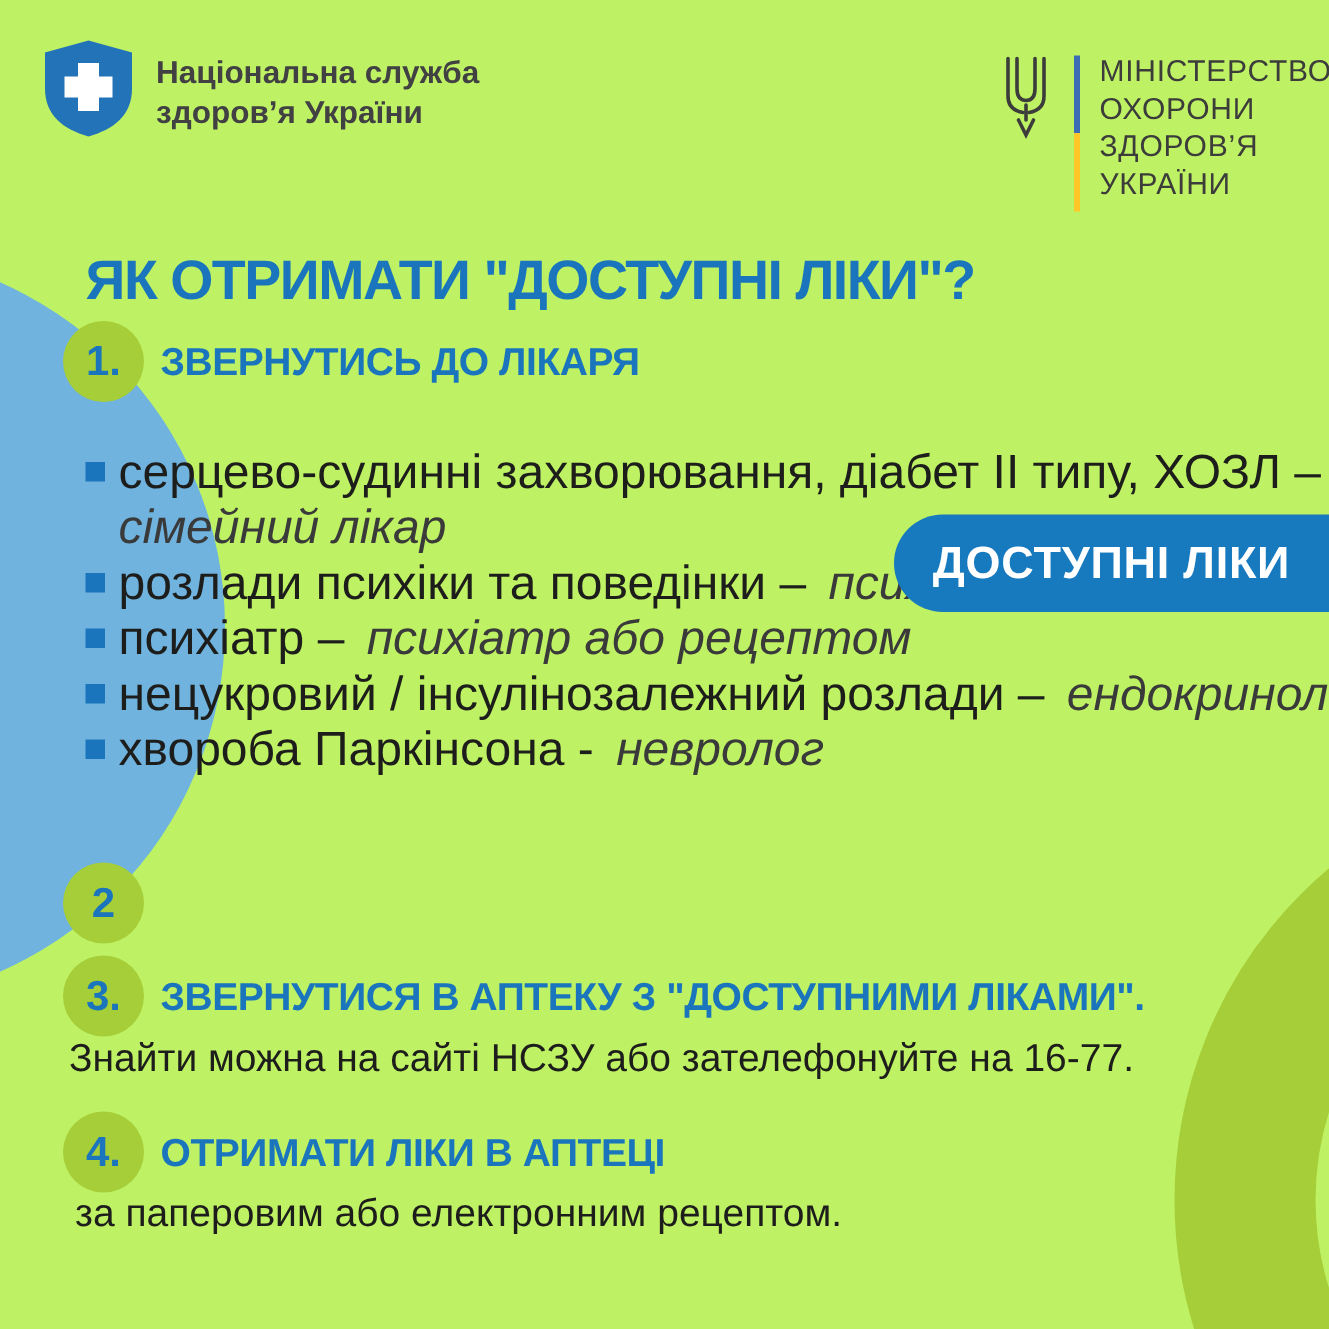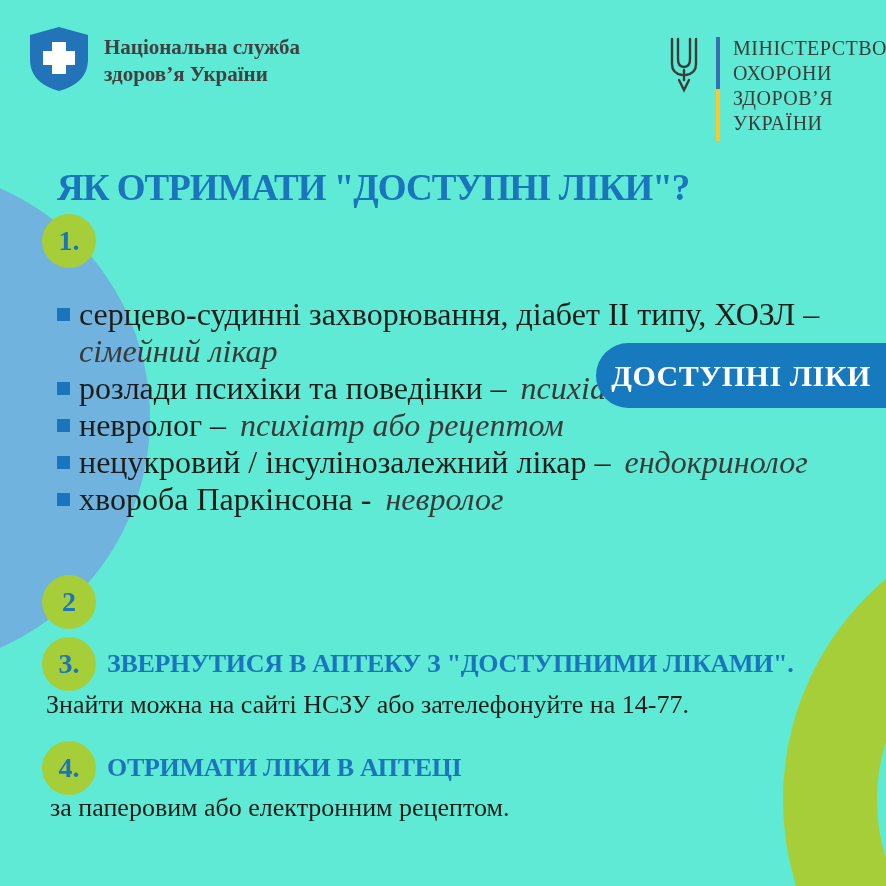--- a/index.html
+++ b/index.html
@@ -1,18 +1,18 @@
 <!DOCTYPE html>
 <html><head>
 <meta charset="utf-8">
 <style>
   html,body{margin:0;padding:0;}
   .canvas{
-    position:relative;width:886px;height:886px;background:#5eead4;overflow:hidden;
-    font-family:Liberation Serif, serif;color:#1d1d1b;
+    position:relative;width:886px;height:886px;background:#bef264;overflow:hidden;
+    font-family:Liberation Sans, sans-serif;color:#1d1d1b;
   }
   
   .circle-left{position:absolute;left:-352px;top:167px;width:502px;height:502px;
     border-radius:50%;background:#6fb3de;}
   .ring{position:absolute;left:783px;top:511px;width:578px;height:578px;border-radius:50%;
     border:94px solid #a6ce39;box-sizing:border-box;background:transparent;}
   
   .nszu{position:absolute;left:28px;top:26px;display:flex;align-items:center;gap:14px;}
   .nszu-name{font-weight:bold;font-size:21px;line-height:27px;color:#414042;}
   .moz{position:absolute;left:662px;top:36px;display:flex;align-items:flex-start;}
@@ -82,48 +82,49 @@
       <div>ОХОРОНИ</div>
       <div>ЗДОРОВ’Я</div>
       <div>УКРАЇНИ</div>
     </div>
   </div>
 
   <h1 class="title">ЯК ОТРИМАТИ "ДОСТУПНІ ЛІКИ"?</h1>
 
   <div class="step step1">
     <span class="step-num">1.</span>
+    <span class="step-heading">ЗВЕРНУТИСЬ ДО ЛІКАРЯ</span>
   </div>
 
   <ul class="bullets">
     <li class="wrap">
       <span class="sq"></span>
       <span class="b-text">
         <span>серцево-судинні захворювання, діабет ІІ типу, ХОЗЛ –</span>
         <em class="specialist">сімейний лікар</em>
       </span>
     </li>
     <li>
       <span class="sq"></span>
       <span class="b-text">
         <span>розлади психіки та поведінки –</span>
         <em class="specialist">психіатр</em>
       </span>
     </li>
     <li>
       <span class="sq"></span>
       <span class="b-text">
-        <span>невролог –</span>
+        <span>психіатр –</span>
         <em class="specialist">психіатр або рецептом</em>
       </span>
     </li>
     <li>
       <span class="sq"></span>
       <span class="b-text">
-        <span>нецукровий / інсулінозалежний лікар –</span>
+        <span>нецукровий / інсулінозалежний розлади –</span>
         <em class="specialist">ендокринолог</em>
       </span>
     </li>
     <li>
       <span class="sq"></span>
       <span class="b-text">
         <span>хвороба Паркінсона -</span>
         <em class="specialist">невролог</em>
       </span>
     </li>
@@ -134,21 +135,21 @@
   </div>
 
   <div class="step step2">
     <span class="step-num">2</span>
   </div>
 
   <div class="step step3">
     <span class="step-num">3.</span>
     <span class="step-heading">ЗВЕРНУТИСЯ В АПТЕКУ З "ДОСТУПНИМИ ЛІКАМИ".</span>
   </div>
-  <div class="step-body body3">Знайти можна на сайті НСЗУ або зателефонуйте на 14-77.</div>
+  <div class="step-body body3">Знайти можна на сайті НСЗУ або зателефонуйте на 16-77.</div>
 
   <div class="step step4">
     <span class="step-num">4.</span>
     <span class="step-heading">ОТРИМАТИ ЛІКИ В АПТЕЦІ</span>
   </div>
   <div class="step-body body4">за паперовим або електронним рецептом.</div>
 
 </div>
 
 </body></html>

